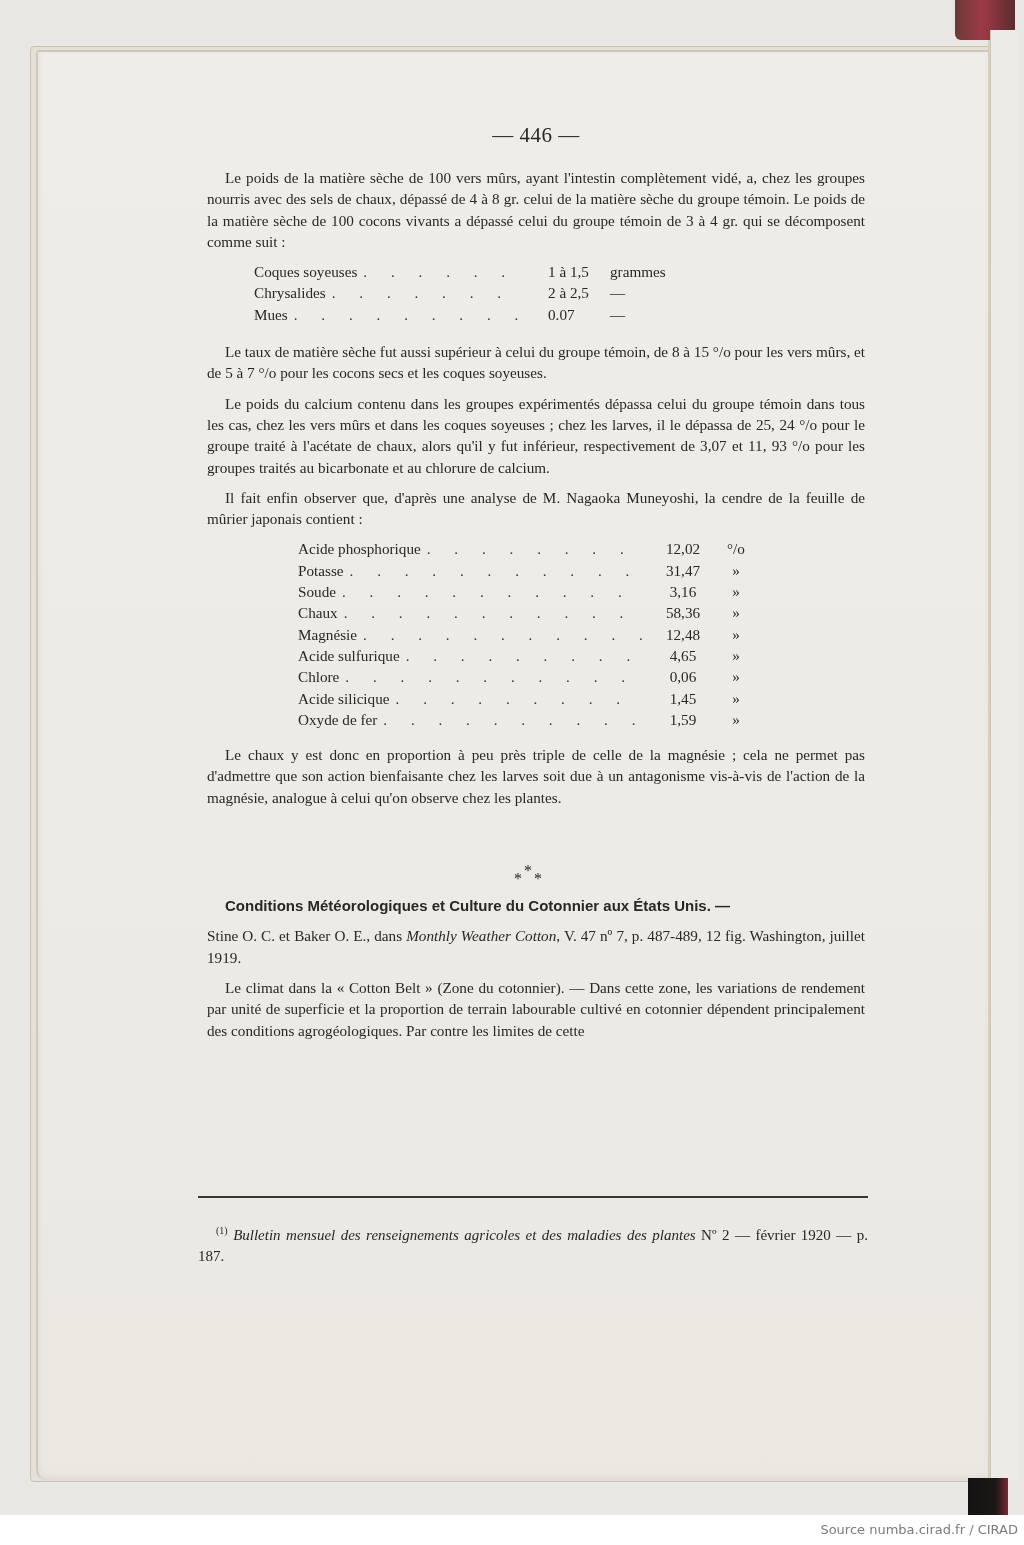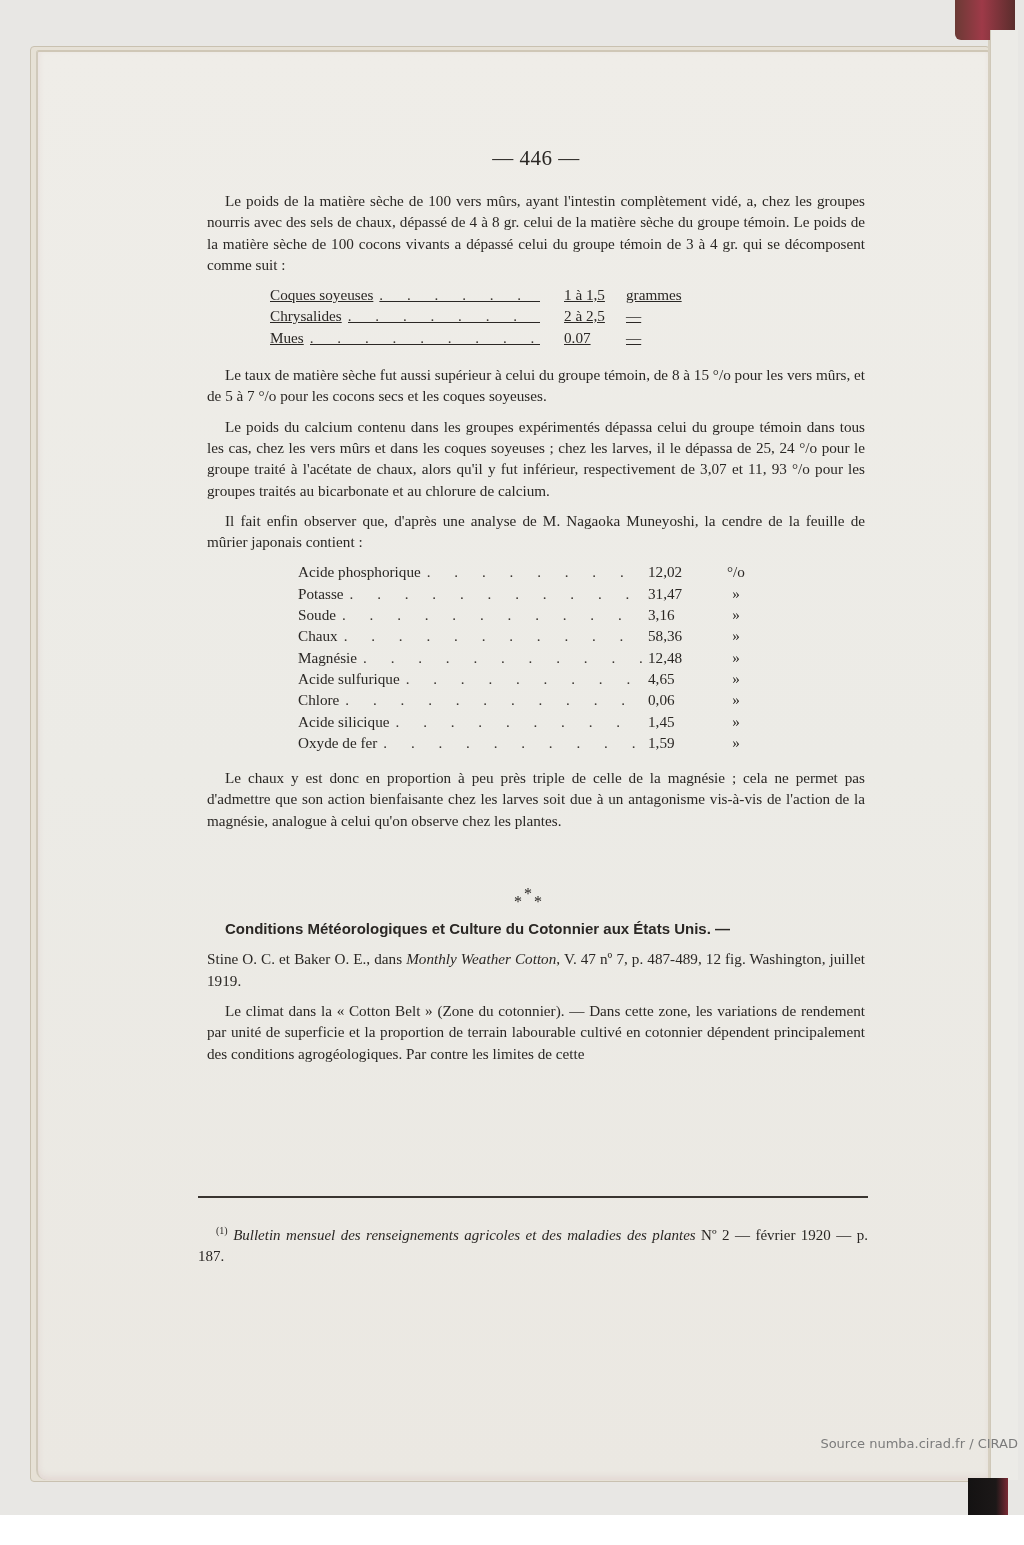--- a/index.html
+++ b/index.html
@@ -34,53 +34,53 @@
   }
   .page-fold {
     position: absolute; left: 988px; top: 40px; width: 2px; height: 1440px;
     background: #d6cfc0;
   }
   .page-right-strip {
     position: absolute; left: 990px; top: 30px; width: 28px; height: 1450px;
     background: #ecebe7; border-left: 1px solid #cfc8b9;
   }
 
-  .content { position: absolute; left: 198px; top: 148px; width: 676px; font-size: 15.2px; line-height: 21.3px; }
+  .content { position: absolute; left: 198px; top: 125px; width: 676px; font-size: 15.2px; line-height: 21.3px; }
   .folio { text-align: center; font-size: 21px; letter-spacing: 0.5px; height: 30px; margin-bottom: 12px; }
   p.para { text-align: justify; text-indent: 18px; margin: 9px; }
   p.para.noindent { text-indent: 0; }
 
   .leader-table { margin: 8px 0 16px 0; }
   .leader-row { display: flex; align-items: baseline; height: 21.3px; }
   .leader-row .label { white-space: nowrap; }
   .leader-row .dots { flex: 1; overflow: hidden; white-space: nowrap; letter-spacing: 10px; color: #3a3530; margin: 0 6px; }
-  .leader-row .value { white-space: nowrap; text-align: left; }
+  .leader-row .value { white-space: nowrap; text-align: center; }
   .leader-row .unit { white-space: nowrap; text-align: center; }
 
-  .t1 { margin-left: 72px; width: 426px; text-decoration: underline; }
+  .t1 { margin-left: 56px; width: 426px; }
   .t1 .value { width: 62px; text-align: left; margin-left: 18px; }
   .t1 .unit { width: 70px; text-align: left; }
 
   .t2 { margin-left: 100px; width: 456px; margin-top: 8px; margin-bottom: 14px; }
   .t2 .value { width: 70px; }
   .t2 .unit { width: 36px; }
 
   .asterism { text-align: center; margin-top: 48px; height: 30px; font-size: 16px; position: relative; }
   .asterism span { position: absolute; }
   .section-head { text-align: center; font-family: "Liberation Sans", "DejaVu Sans", sans-serif; font-size: 15px; letter-spacing: 0.6px; margin-top: 18px; margin-bottom: 14px; }
   .section-head sup { font-size: 10px; }
   .entry-title { font-family: "Liberation Sans", "DejaVu Sans", sans-serif; font-weight: bold; font-size: 15px; text-indent: 18px; }
   .it { font-style: italic; }
 
   .rule { position: absolute; left: 198px; top: 1196px; width: 670px; height: 2px; background: #3a3530; }
   .footnote { position: absolute; left: 198px; top: 1220px; width: 670px; font-size: 15px; line-height: 21px; text-align: justify; text-indent: 18px; }
   .footnote sup { font-size: 10px; }
 
   .source-label {
-    position: absolute; right: 6px; top: 1436px; font-family: "DejaVu Sans", sans-serif;
+    position: absolute; right: 6px; top: 1522px; font-family: "DejaVu Sans", sans-serif;
     font-size: 13px; color: #7b7b7b;
   }
 </style>
 </head>
 <body>
 
 <div class="scan-bg"></div>
 <div class="binding-top"></div>
 <div class="page-right-strip"></div>
 <div class="page-under"></div>

